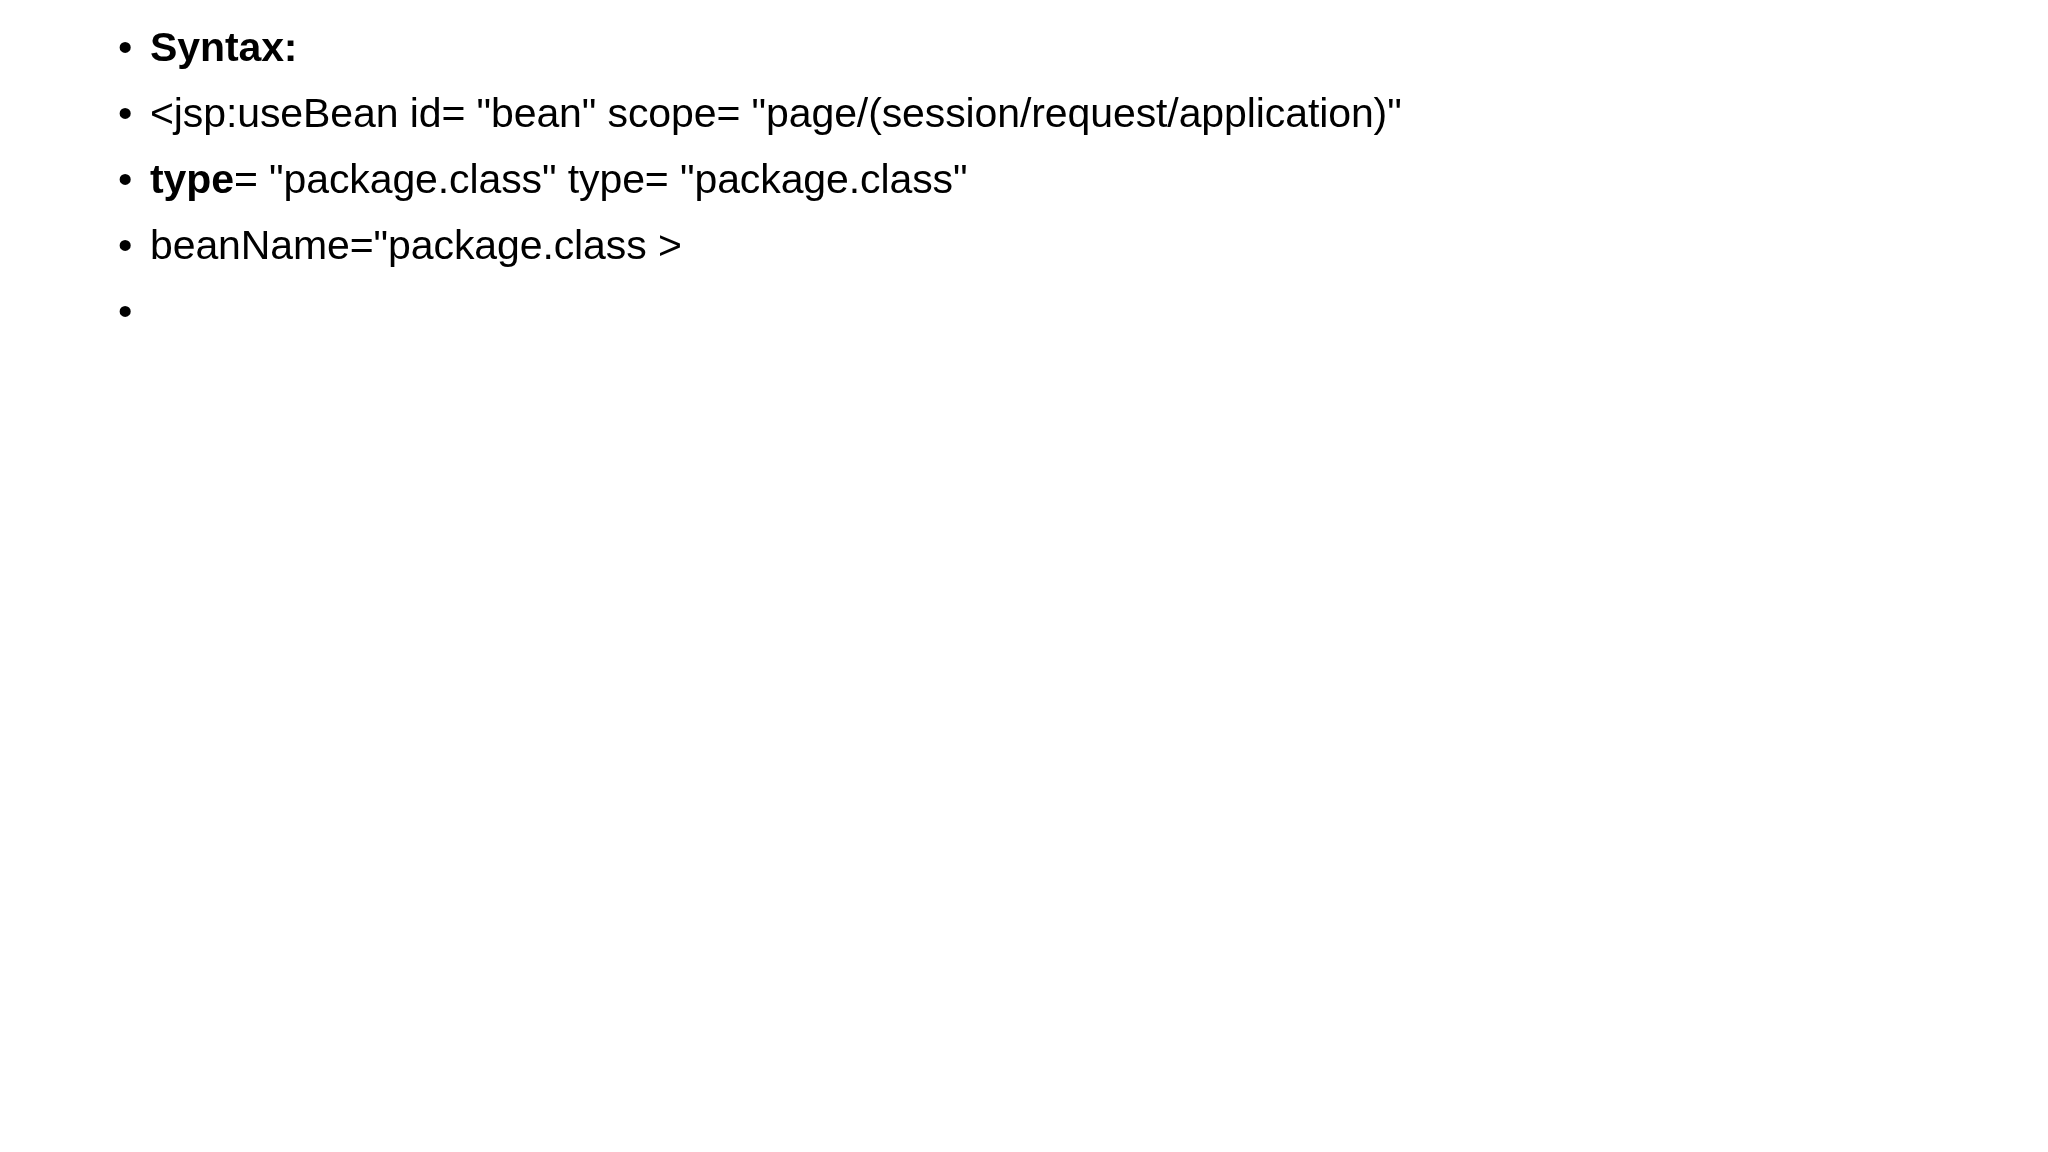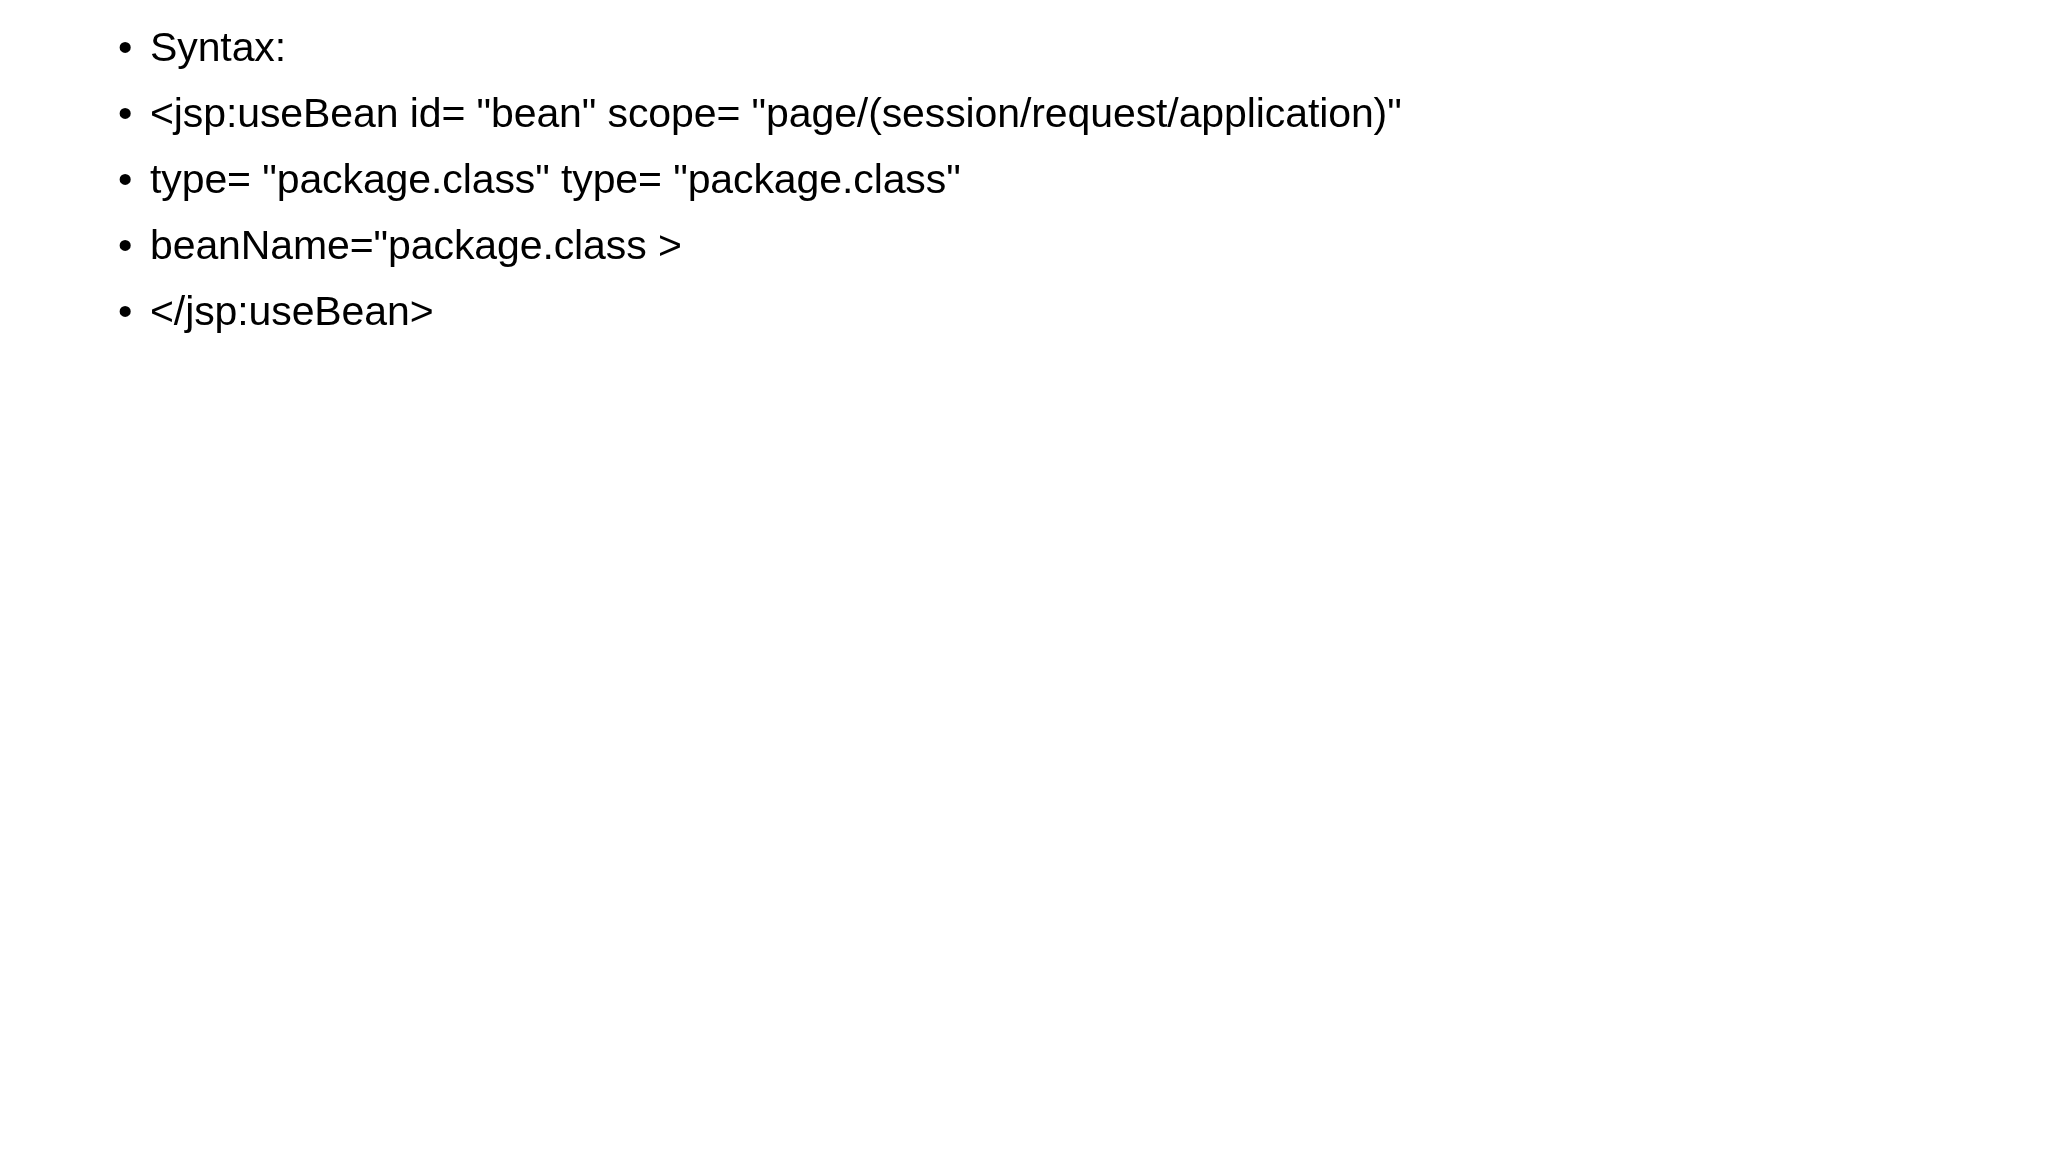--- a/index.html
+++ b/index.html
@@ -53,34 +53,34 @@
     left: 14px;
     top: 0;
     width: 22px;
     font-size: 41px;
     line-height: 66px;
     text-align: left;
     color: #000000;
   }
 
   .run-bold {
-    font-weight: normal;
+    font-weight: bold;
     margin-top: 24px;
   }
 
   .run-normal {
     font-weight: normal;
   }
 </style>
 </head>
 <body style="background: rgb(255, 255, 255); color: rgb(0, 0, 0);">
 
 <div class="slide" style="background: rgb(255, 255, 255);">
   <div class="body-placeholder">
     <ul class="bullet-list" id="bullet-list">
         <li class="bullet-item"><span class="bullet-glyph">•</span><span><span class="run-bold">Syntax:</span></span></li>
         <li class="bullet-item"><span class="bullet-glyph">•</span><span><span class="run-normal">&lt;jsp:useBean id= "bean" scope= "page/(session/request/application)"</span></span></li>
         <li class="bullet-item"><span class="bullet-glyph">•</span><span><span class="run-bold">type</span><span class="run-normal">= "package.class" type= "package.class"</span></span></li>
         <li class="bullet-item"><span class="bullet-glyph">•</span><span><span class="run-normal">beanName="package.class &gt;</span></span></li>
-        <li class="bullet-item"><span class="bullet-glyph">•</span><span><span class="run-normal">&lt;/jsp:useBean&gt;</span></span></li>
+        <li class="bullet-item"><span class="bullet-glyph">•</span></li>
       </ul>
   </div>
 </div>
 
 </body></html>

